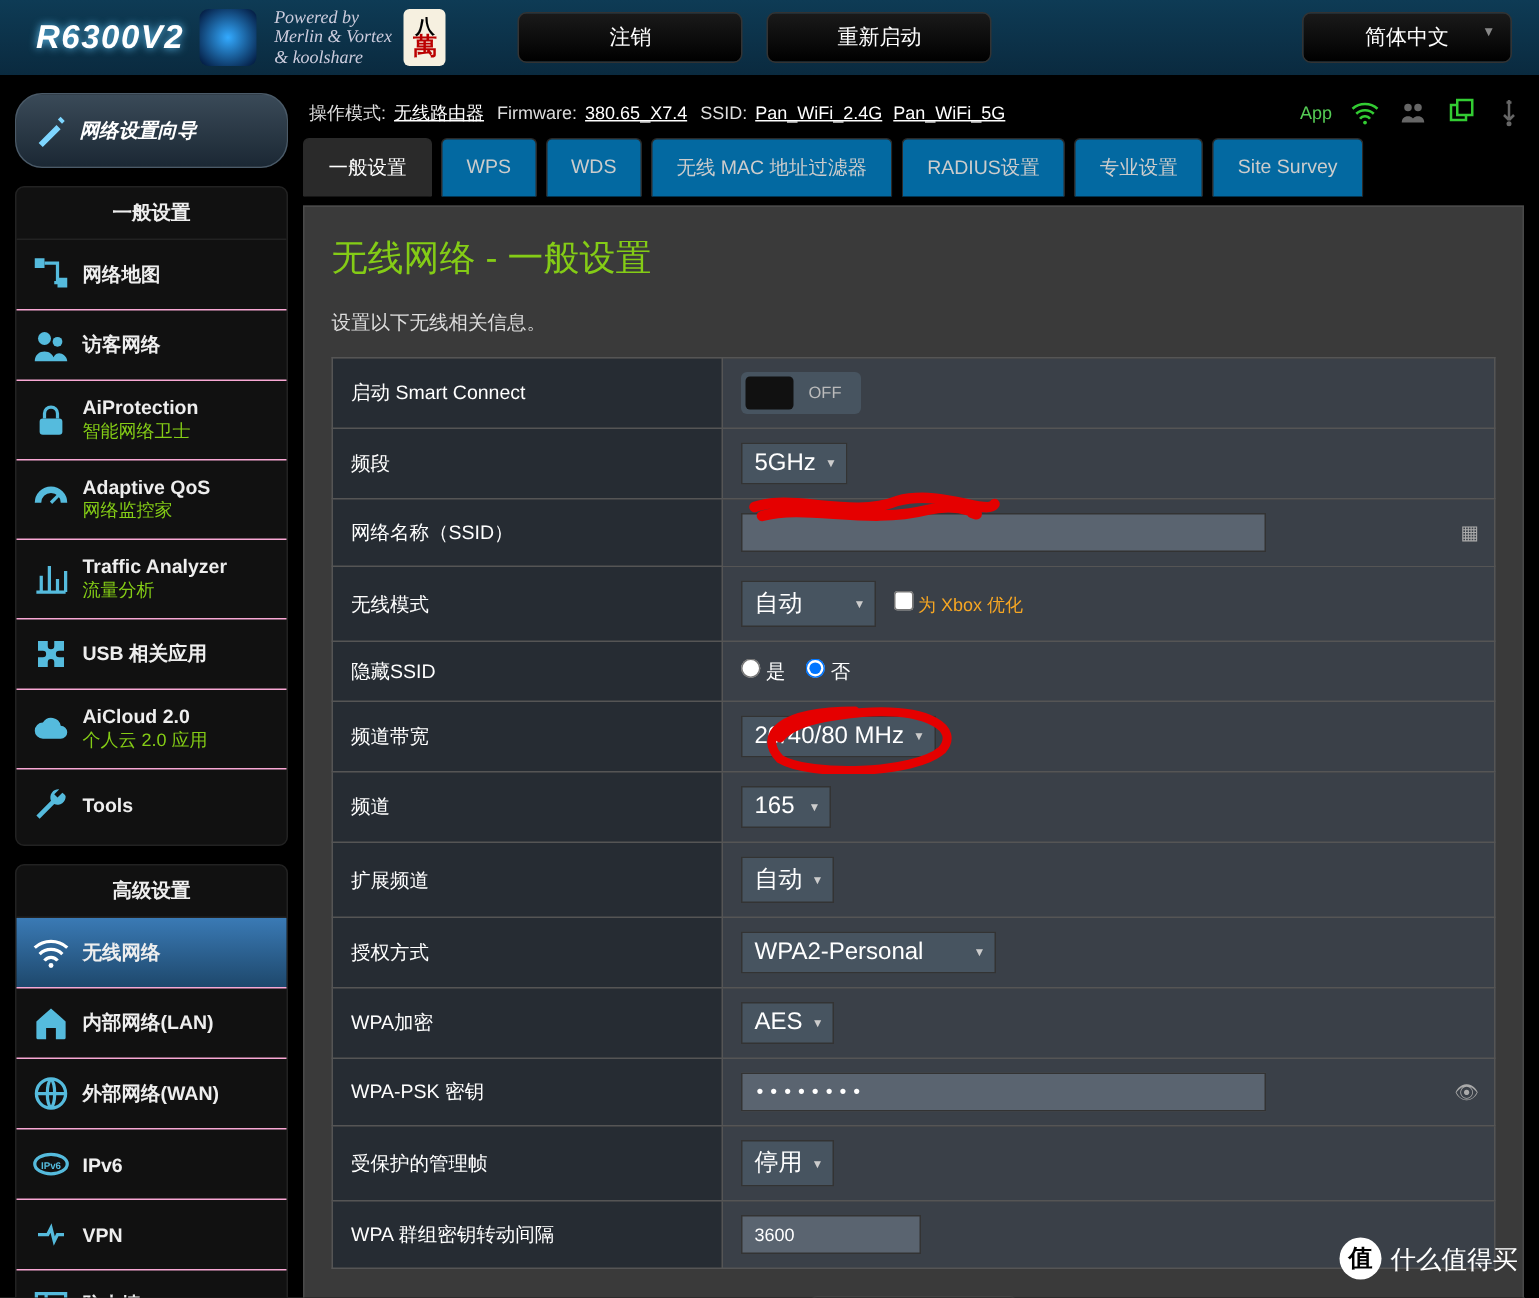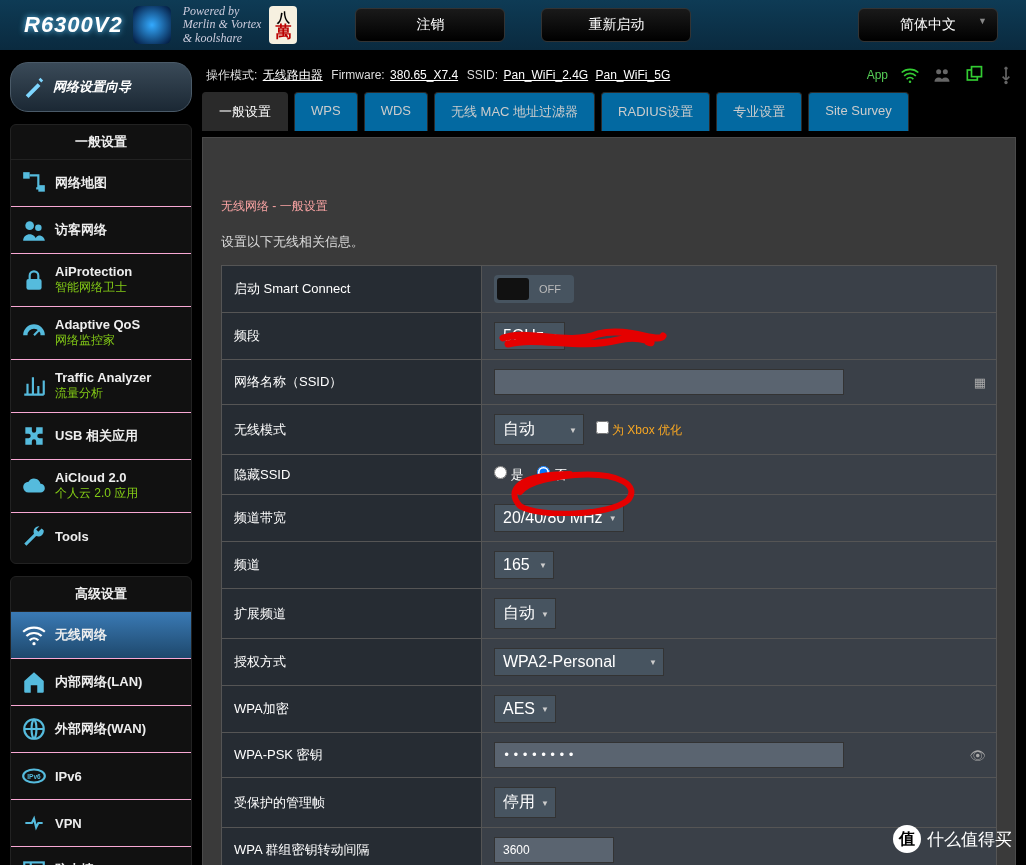--- a/index.html
+++ b/index.html
@@ -2,21 +2,21 @@
 <html><head>
 <meta charset="utf-8">
 <style>
   * { box-sizing: border-box; margin: 0; padding: 0; }
   body { font-family: Arial, "Microsoft YaHei", sans-serif; font-size: 13px; background: #000; color: #ddd; width: 1026px; height: 865px; overflow: hidden; position: relative; }
 
   .topbar { height: 50px; background: linear-gradient(#0e3b55, #0a2a3f); display: flex; align-items: center; padding: 0 0 0 24px; }
   .model { font-size: 22px; font-weight: bold; font-style: italic; color: #fff; text-shadow: 0 0 6px #6cf; margin-right: 10px; letter-spacing: 1px;}
   .powered { font-size: 12px; font-style: italic; color: #ccd; margin: 0 8px; font-family: cursive; }
   .powered span { display: block; line-height: 1.1; }
-  .top-btn { min-width: 150px; height: 34px; margin: 0 18px; background: linear-gradient(#1a1a1a,#000); border: 1px solid #333; border-radius: 6px; color: #fff; font-size: 14px; cursor: pointer; }
+  .top-btn { min-width: 150px; height: 34px; margin: 0 8px; background: linear-gradient(#1a1a1a,#000); border: 1px solid #333; border-radius: 6px; color: #fff; font-size: 14px; cursor: pointer; }
   .lang-btn { min-width: 140px; position: relative; text-align: center; }
   .lang-btn:after { content: "▼"; position: absolute; right: 10px; font-size: 9px; color: #888; }
   .top-spacer { flex: 1; }
   .shoe { width: 38px; height: 38px; background: radial-gradient(#3af, #013); border-radius: 6px; margin-right: 4px; }
   .mahjong { width: 28px; height: 38px; background: #f6f0e0; border-radius: 4px; display:flex; flex-direction:column; align-items:center; justify-content:center; color:#000; font-size:13px; font-weight:bold; line-height:1;}
   .mahjong .low{font-size:16px;color:#b00;}
 
   .main-wrap { display: flex; padding: 12px 10px 0 10px; gap: 10px; height: 810px;}
   .sidebar { width: 182px; flex-shrink: 0; }
   .content { flex: 1; min-width: 0; }
@@ -35,21 +35,21 @@
   .statusbar { display: flex; align-items: center; font-size: 12px; color: #ddd; padding: 4px 0 8px 4px; height: 30px;}
   .statusbar .link { color: #fff; text-decoration: underline; margin: 0 2px; cursor:pointer;}
   .icons-right { margin-left: auto; display: flex; align-items: center; gap: 12px; }
   .icons-right svg { width: 20px; height: 20px; }
 
   .tabs { display: flex; gap: 6px; margin-bottom: 6px; }
   .tab { padding: 10px 16px; background: #0369a1; color: #ccc; border-radius: 4px 4px 0 0; cursor: pointer; font-size: 13px; border: 1px solid #2a2a2a; border-bottom: none;}
   .tab.active { background: #2a2a2a; color: #fff; }
 
   .panel { background: #3a3a3a; border: 1px solid #4a4a4a; padding: 18px 18px 30px 18px; }
-  .panel-title { font-size: 12px; color: #fca5a5; margin-bottom: 18px; margin-top: 42px; }
+  .panel-title { font-size: 24px; color: #84cc16; margin-bottom: 18px; }
   .panel-desc { font-size: 13px; color: #ddd; margin-bottom: 14px;}
 
   table.form { width: 100%; border-collapse: collapse; border: 1px solid #555; }
   table.form td { border: 1px solid #555; padding: 9px 12px; height: 40px; }
   table.form td.lbl { background: #262c33; color: #fff; width: 260px; font-size: 13px; }
   table.form td.val { background: #3a4048; color: #fff; }
 
   .sel { background: #475460; color: #fff; border: 1px solid #333; padding: 4px 20px 4px 8px; font-size: 16px; position: relative; display: inline-block; min-width: 60px; cursor: pointer;}
   .sel:after { content: "▼"; font-size: 8px; margin-left: 6px; color: #ccc; position: absolute; right: 6px; top: 50%; transform: translateY(-50%);}
   .txt { background: #5a6470; color: #fff; border: 1px solid #333; padding: 5px 8px; width: 350px; font-size: 12px;}

